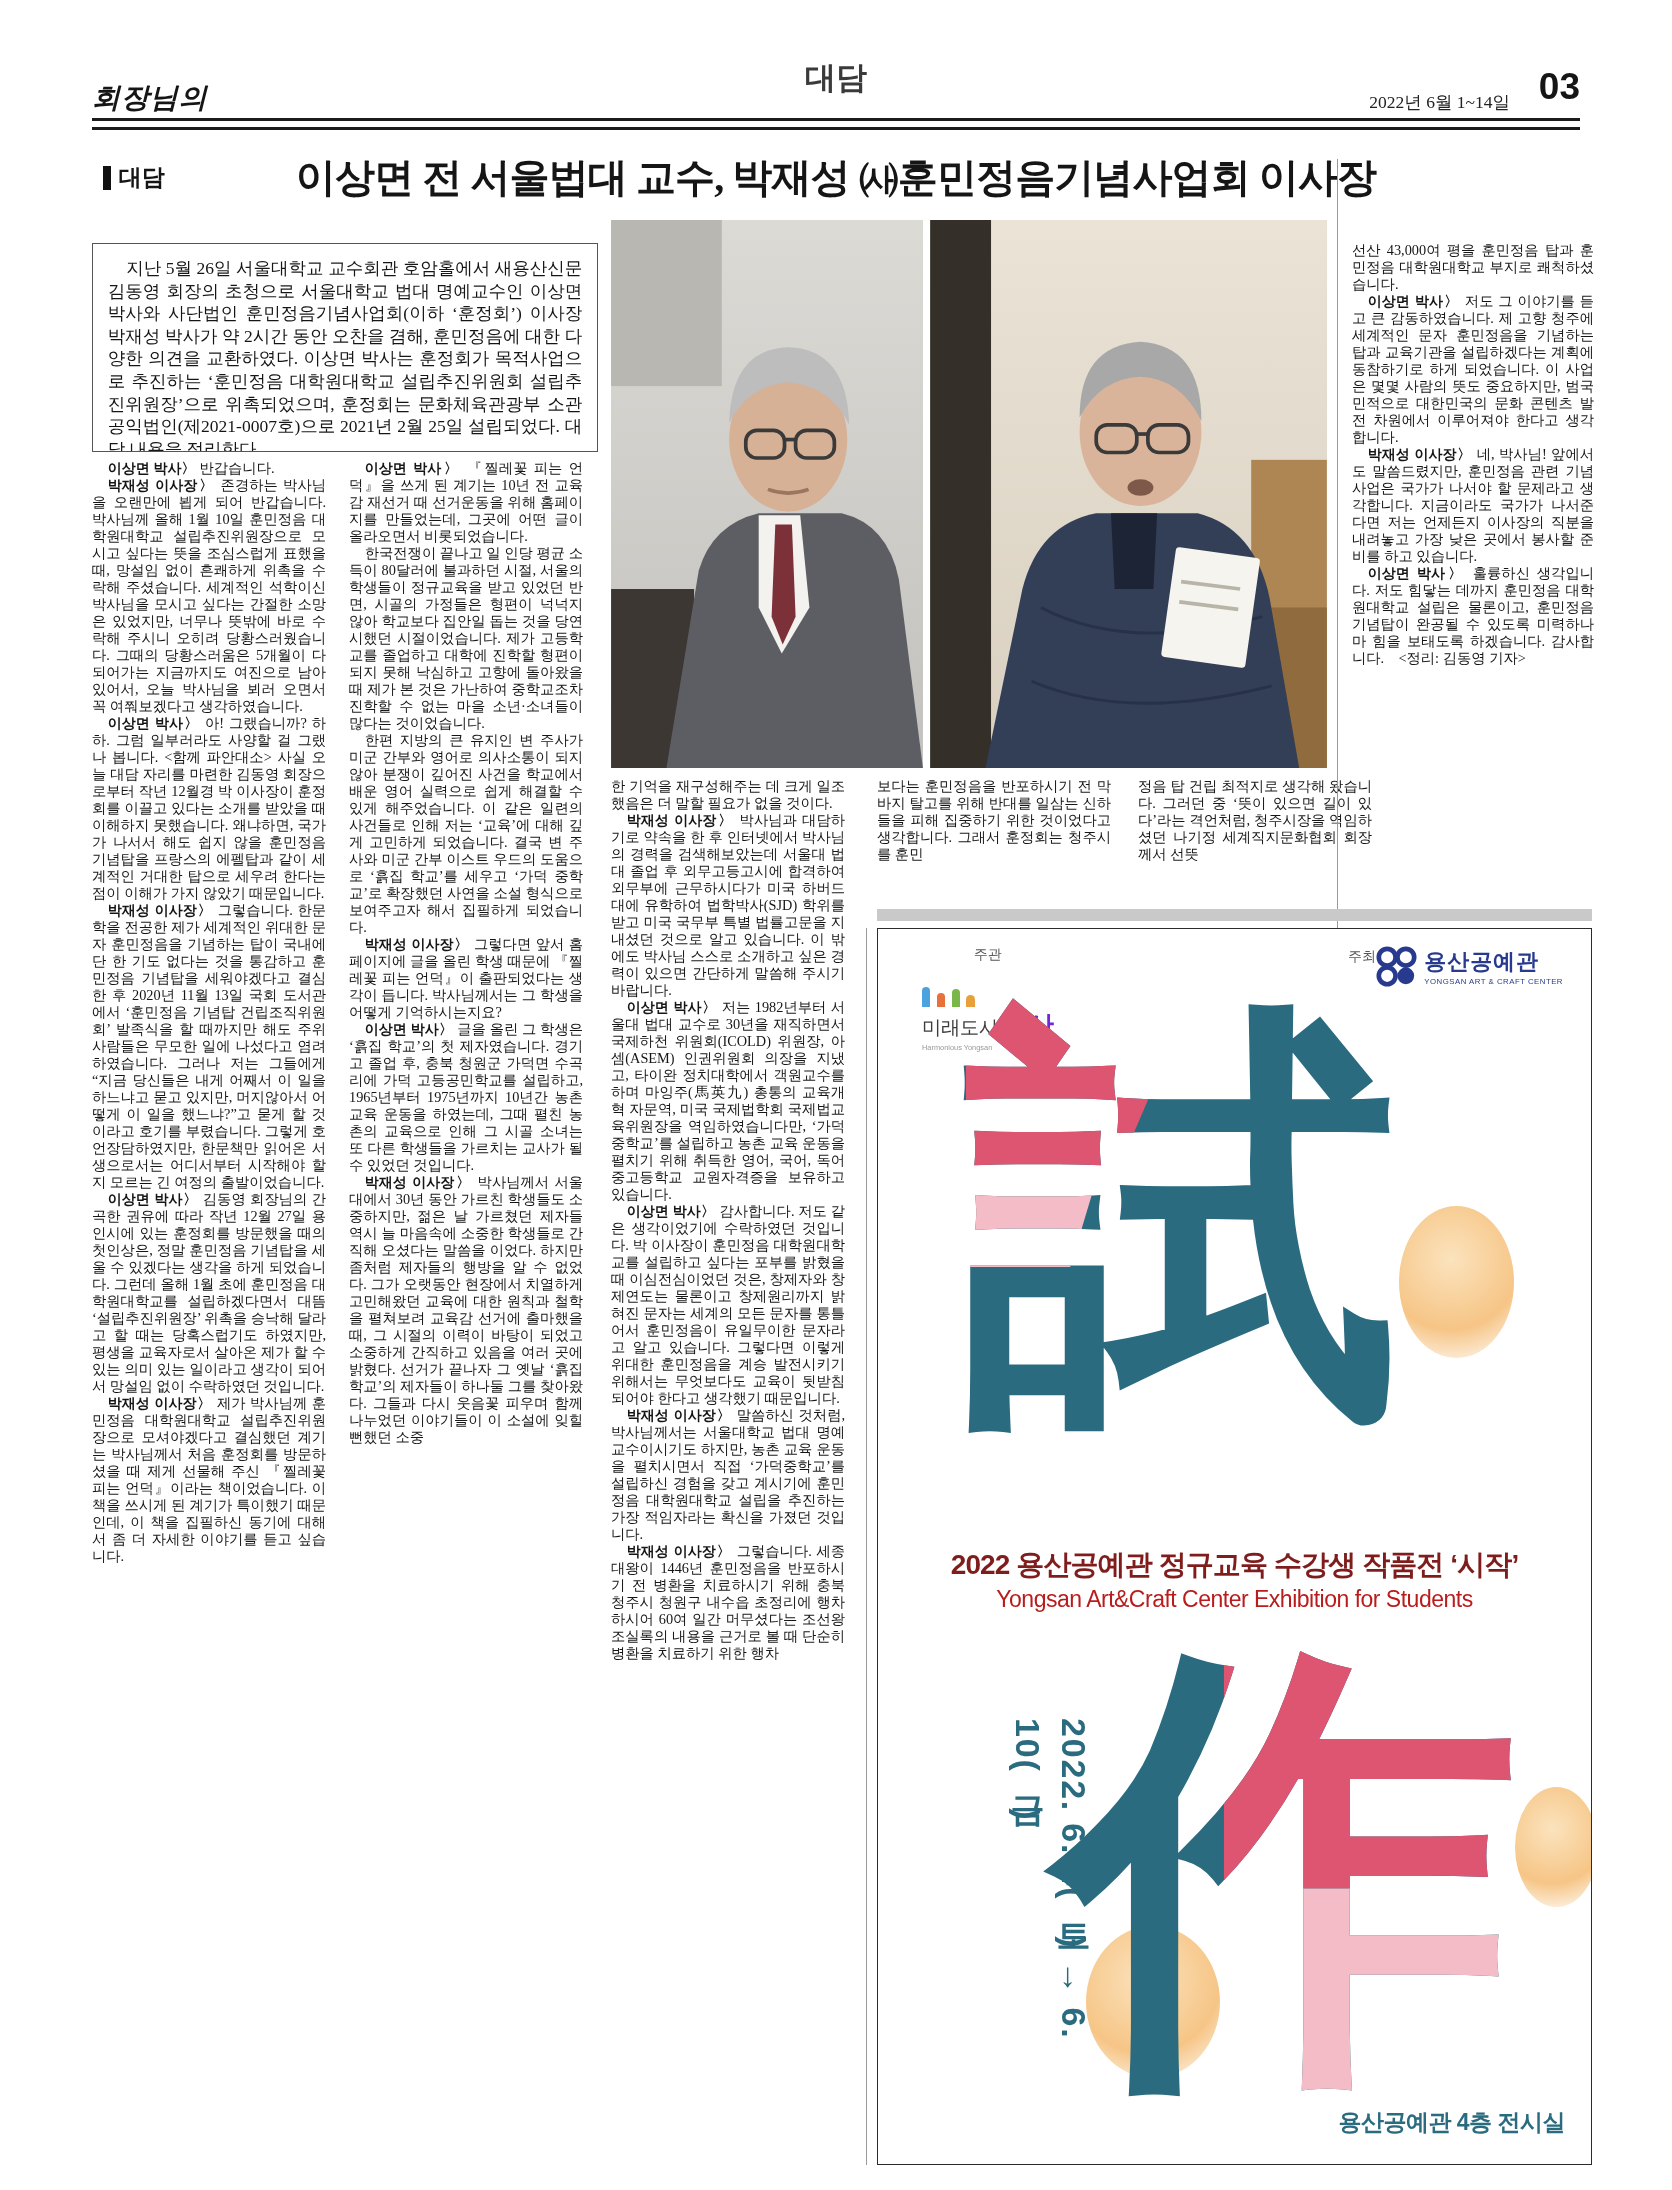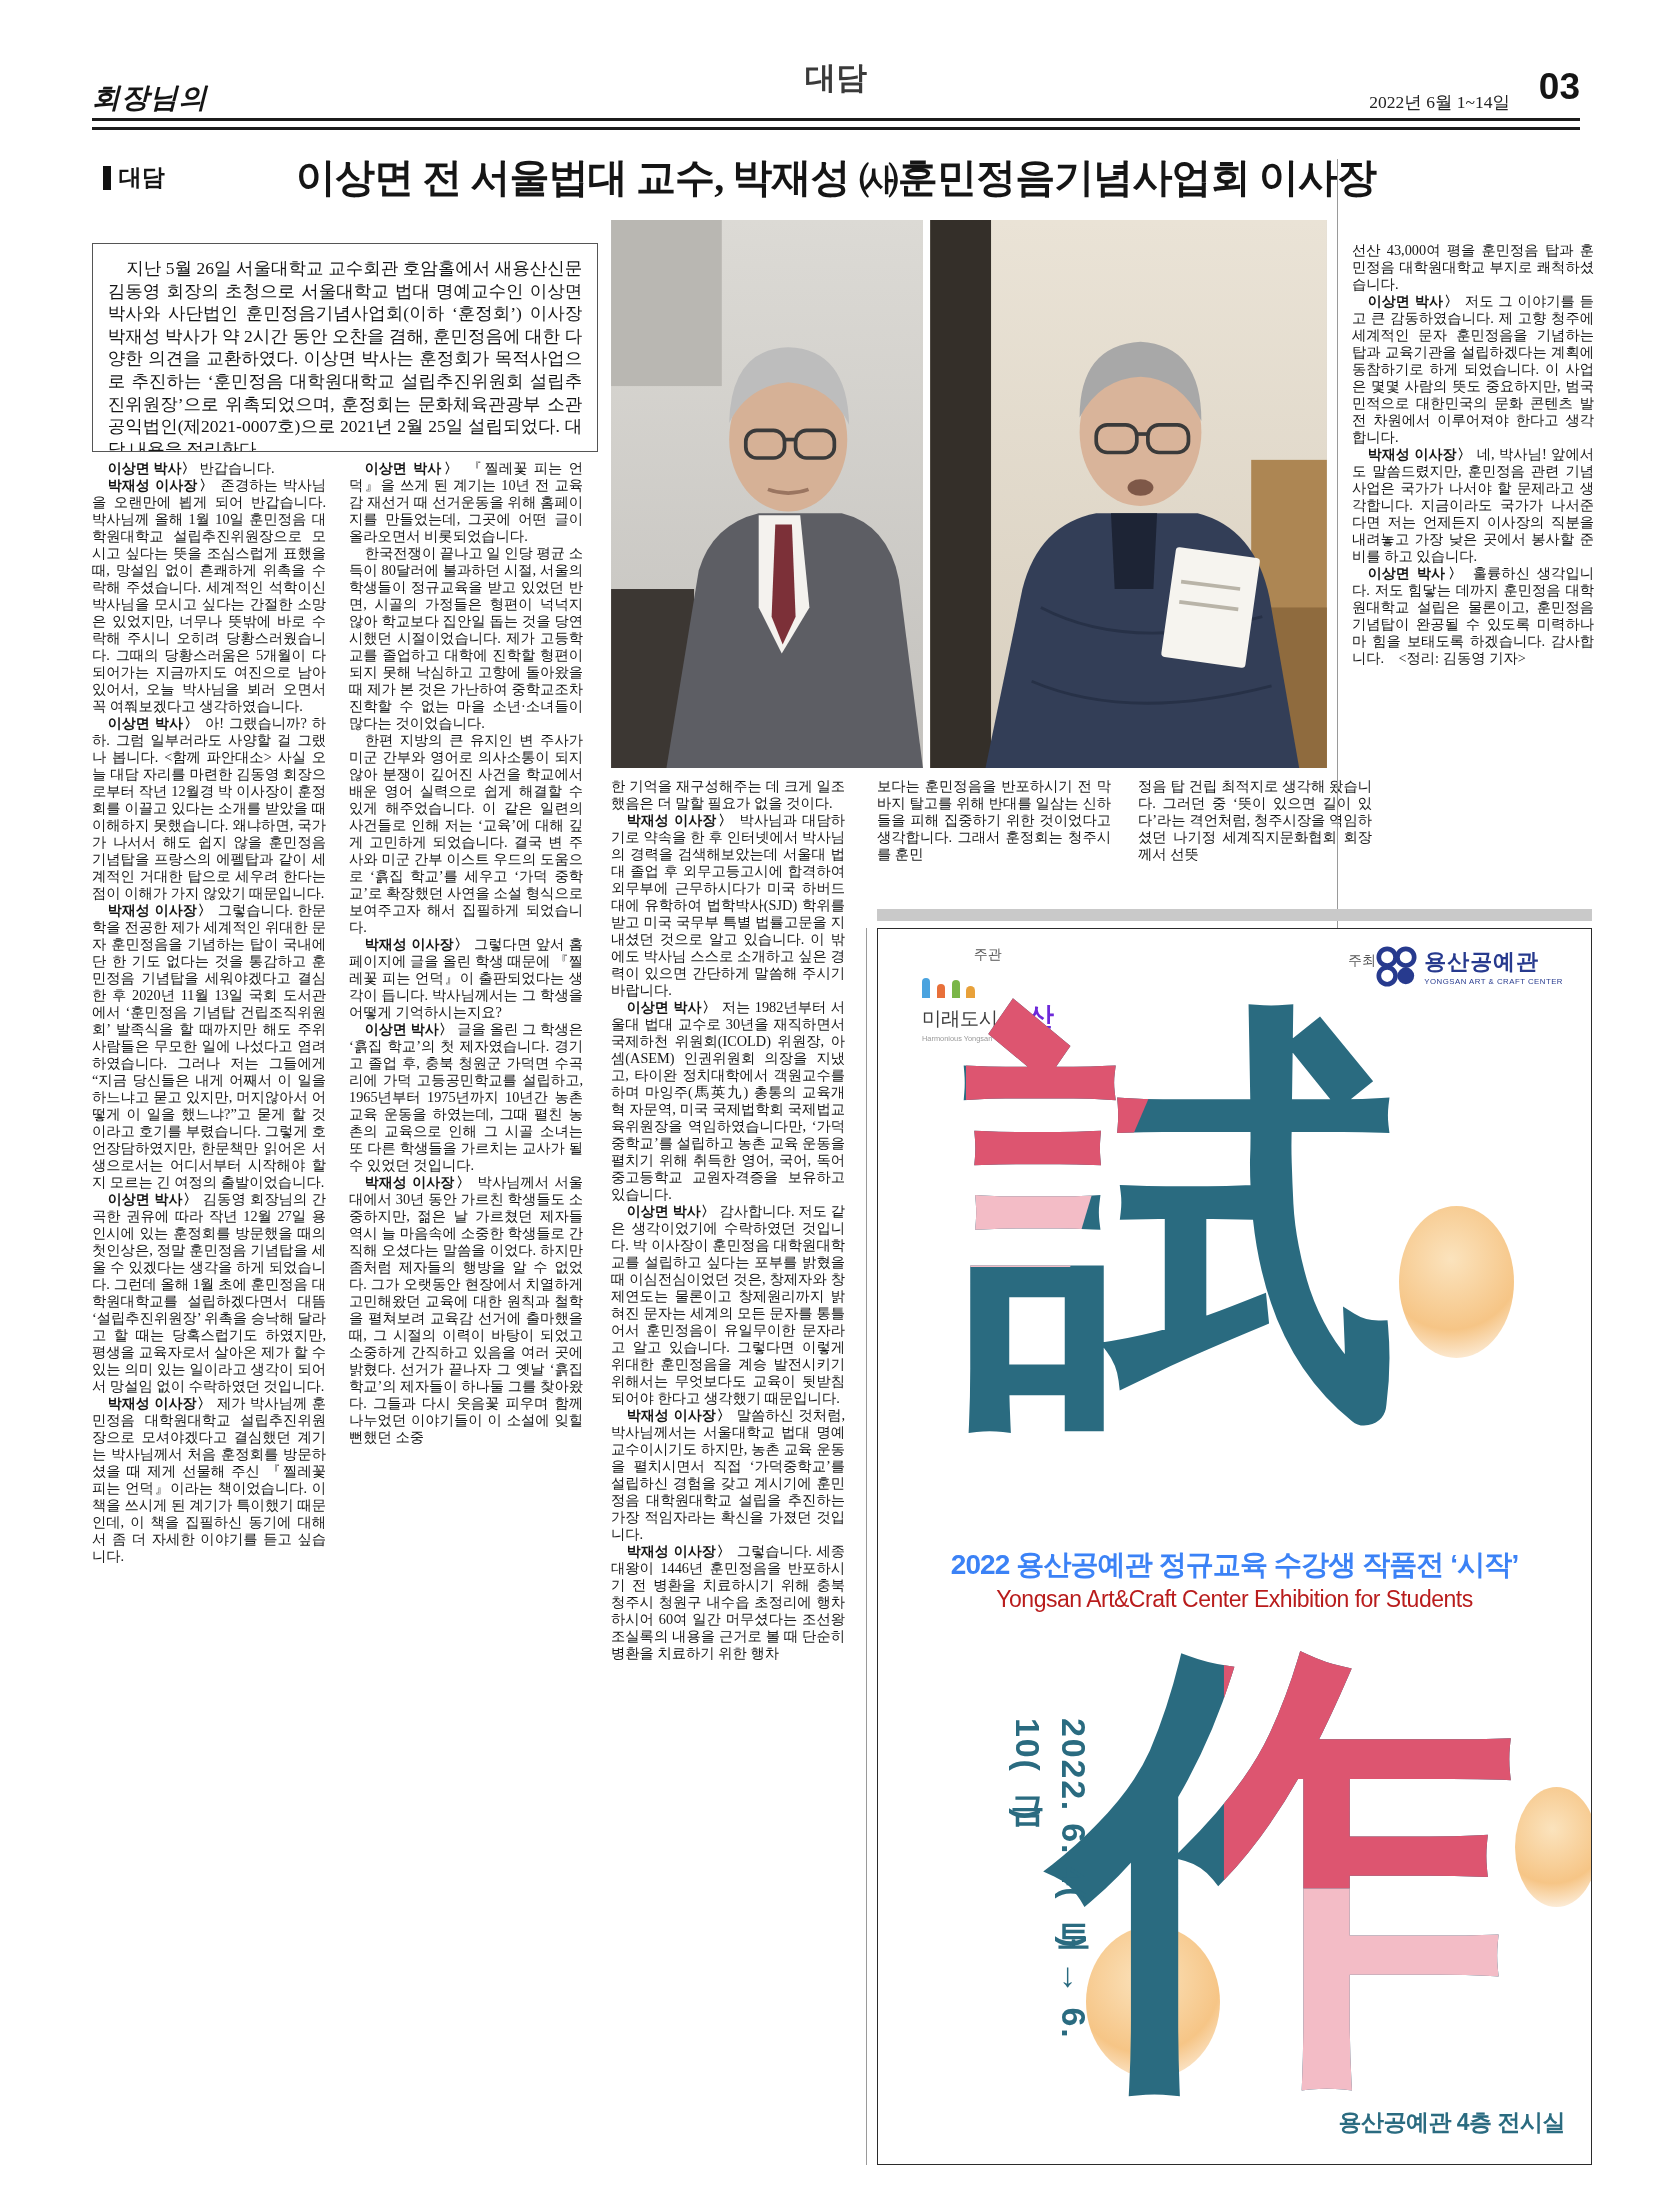--- a/index.html
+++ b/index.html
@@ -49,21 +49,21 @@
   .photo { background:#d9d7d3; }
   .photo svg { display:block; }
   .ph1 { left:611px;  top:220px; width:312px; height:548px; }
   .ph2 { left:930px; top:220px; width:397px; height:548px; }
 
   
   .grey-bar { left:877px; top:909px; width:715px; height:12px; background:#c9c9c9; }
   .poster { left:877px; top:928px; width:715px; height:1237px; border:1.8px solid #2b2b2b; background:#fff; overflow:hidden;
     font-family:"Liberation Sans","DejaVu Sans",sans-serif; }
   .org-block { position:absolute; left:44px; top:16.6px; text-align:left; }
-  .org-label, .host-label { font-size:14px; color:#555; margin-bottom:10px; text-align:center; }
+  .org-label, .host-label { font-size:14px; color:#555; margin-bottom:19px; text-align:center; }
   .pins { height:24px; display:flex; align-items:flex-end; gap:6.5px; margin-bottom:1.8px; }
   .pin { width:8.3px; border-radius:4.6px 4.6px 0 0; }
   .pin:after { content:""; }
   .p1 { height:20px; background:#4aa3df; }
   .p2 { height:14px; background:#e8703a; }
   .p3 { height:17.5px; background:#7ab648; }
   .p4 { height:12px; background:#e8a13a; }
   .org-name { font-size:19.4px; color:#3c3c3c; letter-spacing:-0.5px; }
   .org-name b { font-size:26px; color:#6d28d9; }
   .org-tagline { font-size:7.4px; color:#999; }
@@ -85,21 +85,21 @@
   .clip-bot-pink   { clip-path:polygon(36% 0,100% 0,100% 55%,36% 55%); }
   .clip-bot-pink2  { clip-path:polygon(36% 55%,100% 55%,100% 100%,36% 100%); }
 
   .orange-dot { position:absolute; border-radius:50%;
     background:radial-gradient(circle at 45% 35%, #fbe3bd 0%, #f6c586 60%, rgba(246,197,134,0) 100%); }
   .od1 { left:521px; top:277px; width:115px; height:152px; }
   .od2 { left:208px; top:997px; width:134px; height:152px; }
   .od3 { left:637px; top:858px;  width:83px;  height:120px; }
 
   .poster-title { position:absolute; left:0; right:0; top:617px; text-align:center;
-    font-size:28px; font-weight:bold; color:#3b82f6; letter-spacing:-0.9px; }
+    font-size:28px; font-weight:bold; color:#7f1d1d; letter-spacing:-0.9px; }
   .poster-sub { position:absolute; left:0; right:0; top:657px; text-align:center;
     font-size:23px; color:#b91c1c; letter-spacing:-0.5px; }
   .poster-date { position:absolute; left:127px; top:789px; height:397px;
     writing-mode:vertical-rl; text-orientation:mixed;
     font-size:34px; font-weight:bold; color:#2a6b80; letter-spacing:1.8px; }
   .poster-venue { position:absolute; right:26px; bottom:26px;
     font-size:23px; font-weight:bold; color:#2a6b80; letter-spacing:-0.5px; }
 </style>
 </head>
 <body>

